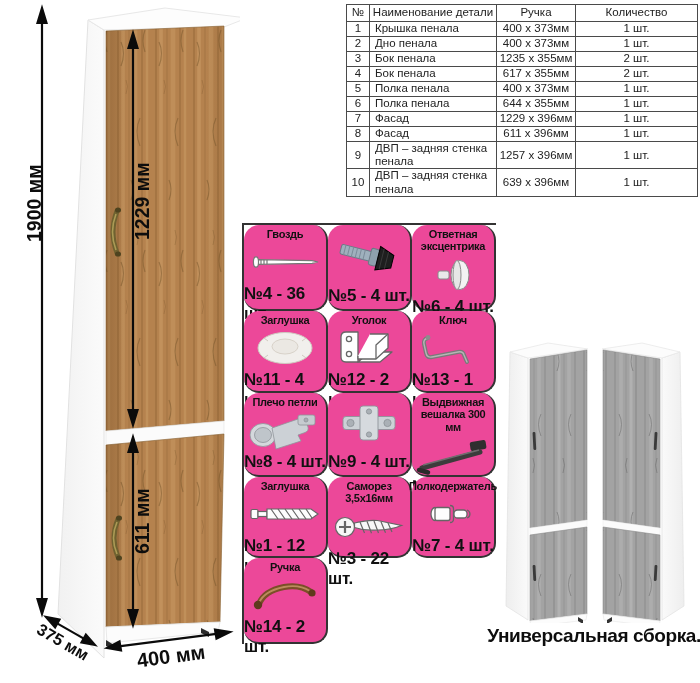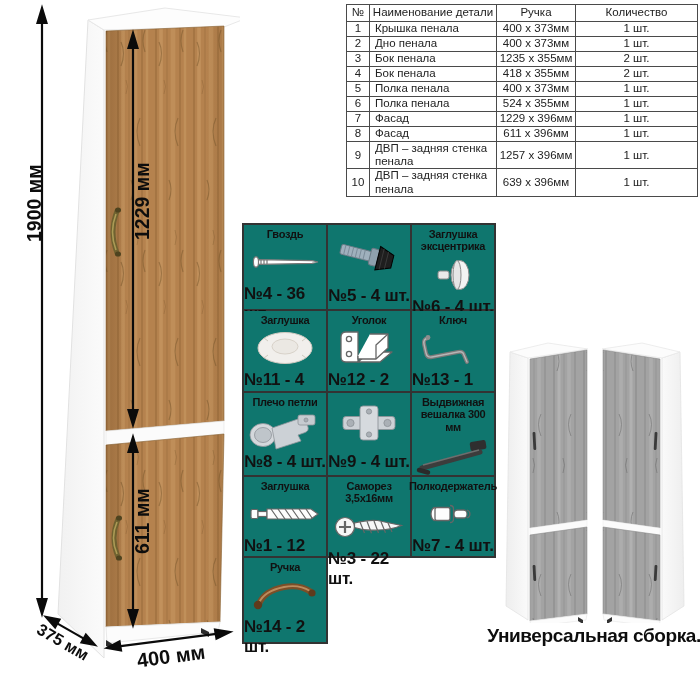--- a/index.html
+++ b/index.html
@@ -14,22 +14,22 @@
   #parts-table th,#parts-table td{border:1px solid #4a4a4a;padding:0 2px;height:14px;text-align:center;line-height:1.15;overflow:hidden;}
   #parts-table th{font-weight:normal;height:16px;}
   #parts-table td.c1{text-align:left;padding-left:5px;}
   #parts-table col.w0{width:23px;} #parts-table col.w1{width:127px;}
   #parts-table col.w2{width:79px;} #parts-table col.w3{width:122px;}
 
   
   #hardware-grid{position:absolute;left:242px;top:223px;display:grid;
     grid-template-columns:84px 84px 84px;grid-template-rows:86px 82px 84px 81px 86px;
     border-top:2px solid #333;border-left:2px solid #333;background:transparent;}
-  .hw-cell{border-right:2px solid #333;border-bottom:2px solid #333;background:#0f766e;
-    display:flex;flex-direction:column;align-items:center;box-sizing:border-box;}
+  .hw-cell{border-right:2px solid #333;border-bottom:2px solid #333;background:#ec4899;
+    display:flex;flex-direction:column;align-items:center;box-sizing:border-box;border-radius:15px;}
   .hw-name{font-weight:bold;font-size:11px;line-height:1.12;text-align:center;padding:3px 1px 0 1px;letter-spacing:-0.3px;color:#111;}
   .hw-icon{flex:1;display:flex;align-items:center;justify-content:center;width:100%;}
   .hw-count{font-weight:bold;font-size:17px;padding-bottom:3px;letter-spacing:-0.2px;color:#111;}
 
   
   #variants-svg{position:absolute;left:490px;top:318px;}
   #variants-caption{position:absolute;left:486px;top:625px;width:216px;text-align:center;
     font-weight:bold;font-size:19px;letter-spacing:-0.4px;color:#0d0d0d;}
 </style>
 </head>
@@ -153,33 +153,33 @@
         </tr>
         <tr>
           <td class="c0">3</td>
           <td class="c1">Бок пенала</td>
           <td class="c2">1235 х 355мм</td>
           <td class="c3">2 шт.</td>
         </tr>
         <tr>
           <td class="c0">4</td>
           <td class="c1">Бок пенала</td>
-          <td class="c2">418 х 355мм</td>
+          <td class="c2">617 х 355мм</td>
           <td class="c3">2 шт.</td>
         </tr>
         <tr>
           <td class="c0">5</td>
           <td class="c1">Полка пенала</td>
           <td class="c2">400 х 373мм</td>
           <td class="c3">1 шт.</td>
         </tr>
         <tr>
           <td class="c0">6</td>
           <td class="c1">Полка пенала</td>
-          <td class="c2">524 х 355мм</td>
+          <td class="c2">644 х 355мм</td>
           <td class="c3">1 шт.</td>
         </tr>
         <tr>
           <td class="c0">7</td>
           <td class="c1">Фасад</td>
           <td class="c2">1229 х 396мм</td>
           <td class="c3">1 шт.</td>
         </tr>
         <tr>
           <td class="c0">8</td>
@@ -225,21 +225,21 @@
               <path d="M14 17 v10 M18 17 v10 M22 17 v10 M26 17 v10 M30 17 v10 M34 17 v10" stroke="#7b8c99"></path>
               <rect x="40" y="13.5" width="8" height="17" rx="2" fill="#8ea0ad" stroke="#6b7a85"></rect>
               <path d="M48 10 l15 5.5 v13 l-15 5.5 z" fill="#1e1e1e" stroke="#000"></path>
               <path d="M52 11.5 v21 M57 13.5 v17" stroke="#3a3a3a"></path>
             </g>
           </svg>
         </div>
         <div class="hw-count">№5 - 4 шт.</div>
       </div>
       <div class="hw-cell">
-        <div class="hw-name">Заглушка эксцентрика</div>
+        <div class="hw-name">Ответная эксцентрика</div>
         <div class="hw-icon">
           <svg xmlns="http://www.w3.org/2000/svg" width="80" height="44" viewBox="0 0 78 44">
             <g stroke="#8a8a8a" fill="#f3f3f3">
               <rect x="24" y="18" width="11" height="8" rx="2" fill="#e9e9e9"></rect>
               <ellipse cx="46" cy="22" rx="9" ry="14.5"></ellipse>
               <ellipse cx="43" cy="22" rx="4" ry="14.5" fill="#e6e6e6"></ellipse>
             </g>
           </svg>
         </div>
         <div class="hw-count">№6 - 4 шт.</div>

